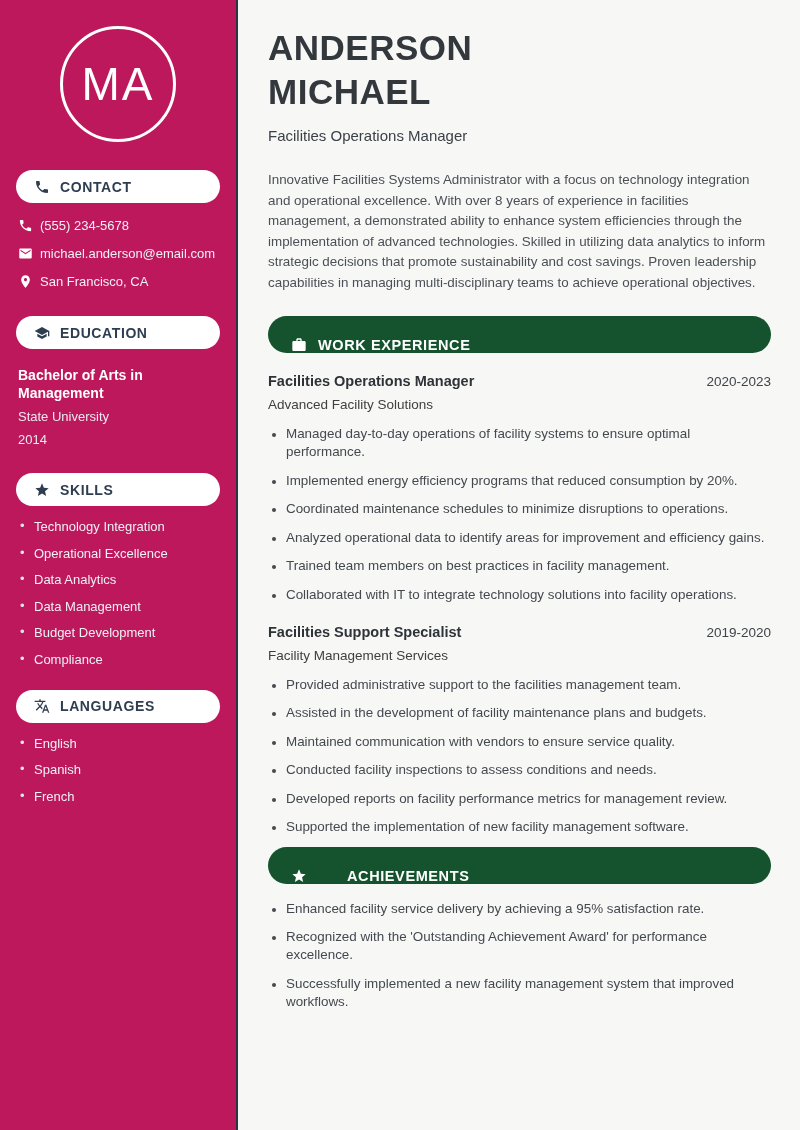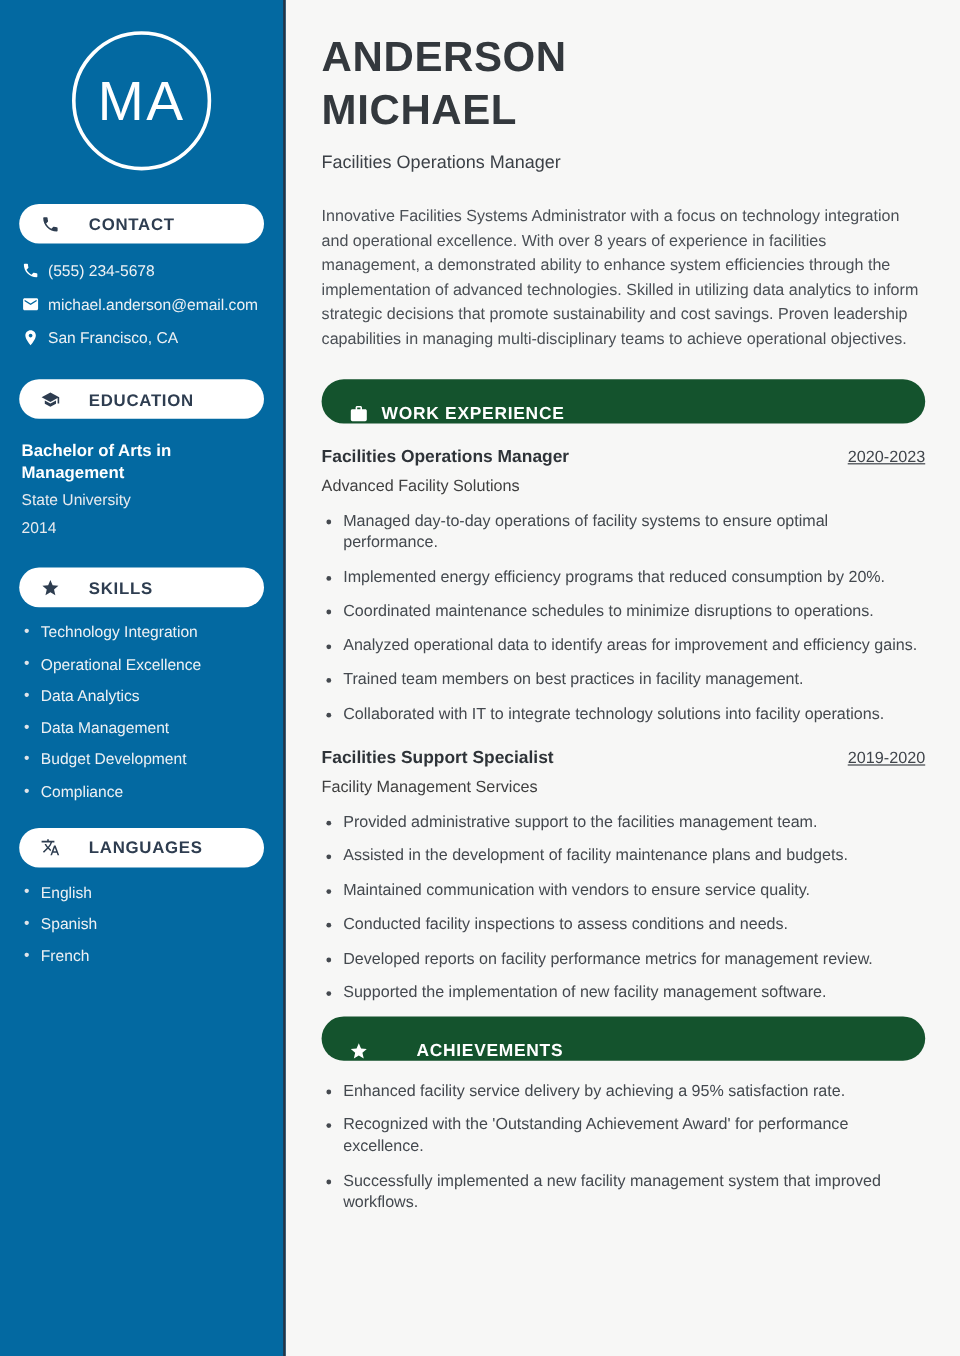--- a/index.html
+++ b/index.html
@@ -9,37 +9,37 @@
     width: 800px; height: 1130px;
     display: flex;
     background: #f7f7f6;
     overflow: hidden;
     margin: 0 auto;
   }
 
   
   .sidebar {
     width: 238px; flex-shrink: 0;
-    background: #0369a1;
+    background: #be185d;
     border-right: 2px solid #263444;
     color: #fff;
     padding: 0 16px;
   }
   .avatar {
     width: 116px; height: 116px;
     margin: 26px auto 0;
     border: 3px solid #ffffff;
     border-radius: 50%;
     display: flex; align-items: center; justify-content: center;
     font-size: 46px; letter-spacing: 2px; color: #ffffff;
   }
   .side-pill {
     background: #ffffff; color: #2e3d50;
     height: 33px; border-radius: 17px;
-    display: flex; align-items: center; gap: 24px;
+    display: flex; align-items: center; gap: 10px;
     padding: 0 18px;
     font-size: 14px; font-weight: bold; letter-spacing: 0.6px;
   }
   .side-pill svg { width: 16px; height: 16px; fill: currentColor; flex-shrink: 0; }
   .pill-contact   { margin-top: 28px; }
   .pill-education { margin-top: 25px; }
   .pill-skills    { margin-top: 26px; }
   .pill-languages { margin-top: 23px; }
 
   .contact-list { margin-top: 13px; padding-left: 2px; }
@@ -86,21 +86,21 @@
     display: flex; align-items: flex-end; gap: 11px;
     padding: 0 23px;
     font-size: 14.5px; font-weight: bold; letter-spacing: 0.6px;
   }
   .banner svg { width: 16px; height: 16px; fill: #ffffff; flex-shrink: 0; }
   .banner-achievements { margin-top: 9px; gap: 40px; }
 
   .job { margin-top: 20px; }
   .job-header { display: flex; justify-content: space-between; align-items: baseline; }
   .job-title { font-size: 14.5px; font-weight: bold; color: #2e3338; }
-  .job-dates { font-size: 13.5px; color: #3f444a; text-decoration: underline; }
+  .job-dates { font-size: 13.5px; color: #3f444a; }
   .job-company { margin-top: 8px; font-size: 13.5px; color: #404040; }
 
   ul.bullets { margin-top: 13px; padding-left: 18px; }
   ul.bullets li {
     font-size: 13.4px; color: #44494f; line-height: 18px;
     margin-bottom: 10.5px;
   }
   ul.bullets li::marker { color: #44494f; font-size: 12px; }
   ul.bullets-achievements { margin-top: 16px; max-width: 470px; }
 </style>

